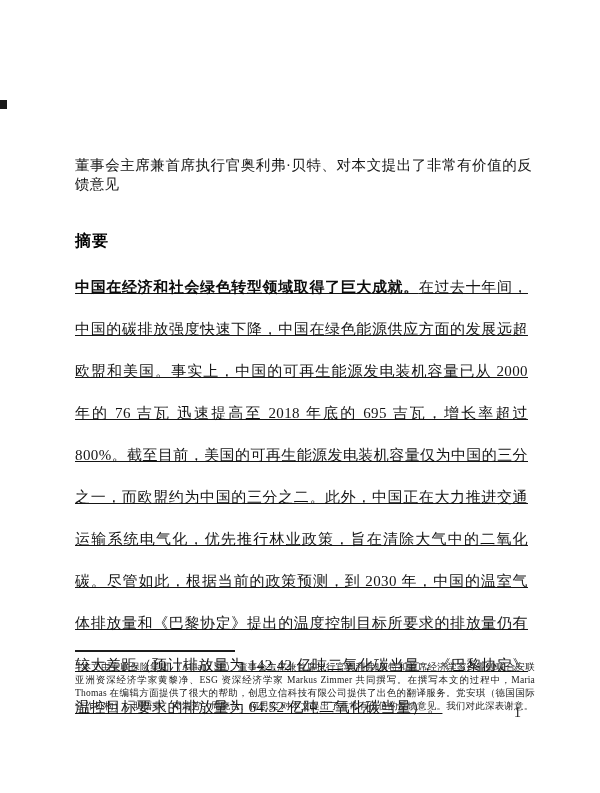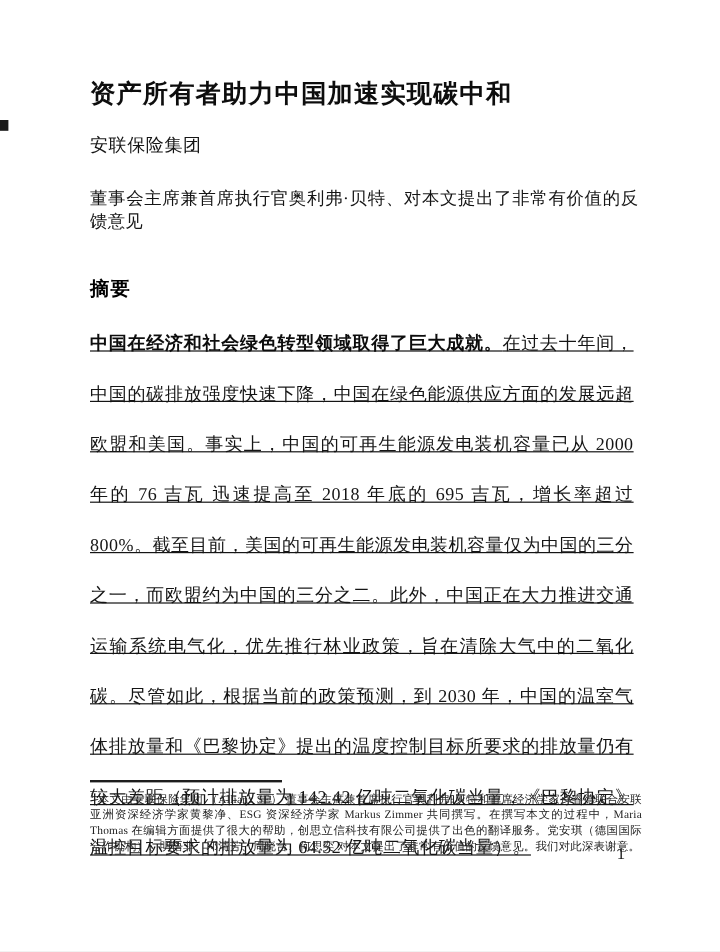--- a/index.html
+++ b/index.html
@@ -123,23 +123,21 @@
   }
   sup { line-height: 0; }
 </style>
 </head>
 <body>
 
 <div class="page">
 
   <div class="scan-artifact"></div>
 
-  <h1 class="doc-title">资产所有者助力中国加速实现碳中和</h1>
 
-  <p class="publisher">安联保险集团</p>
 
   <p class="byline">董事会主席兼首席执行官奥利弗·贝特、对本文提出了非常有价值的反馈意见</p>
 
   <p class="byline-ref-line"><sup>1</sup></p>
 
   <h2 class="abstract-heading">摘要</h2>
 
   <p class="abstract-paragraph"><strong>中国在经济和社会绿色转型领域取得了巨大成就。</strong><span>在过去十年间，中国的碳排放强度快速下降，中国在绿色能源供应方面的发展远超欧盟和美国。事实上，中国的可再生能源发电装机容量已从 2000 年的 76 吉瓦 迅速提高至 2018 年底的 695 吉瓦，增长率超过 800%。截至目前，美国的可再生能源发电装机容量仅为中国的三分之一，而欧盟约为中国的三分之二。此外，中国正在大力推进交通运输系统电气化，优先推行林业政策，旨在清除大气中的二氧化碳。尽管如此，根据当前的政策预测，到 2030 年，中国的温室气体排放量和《巴黎协定》提出的温度控制目标所要求的排放量仍有较大差距（预计排放量为 142.42 亿吨二氧化碳当量，《巴黎协定》温控目标要求的排放量为 64.52 亿吨二氧化碳当量）。</span></p>
 
   <div class="footnote-area">

